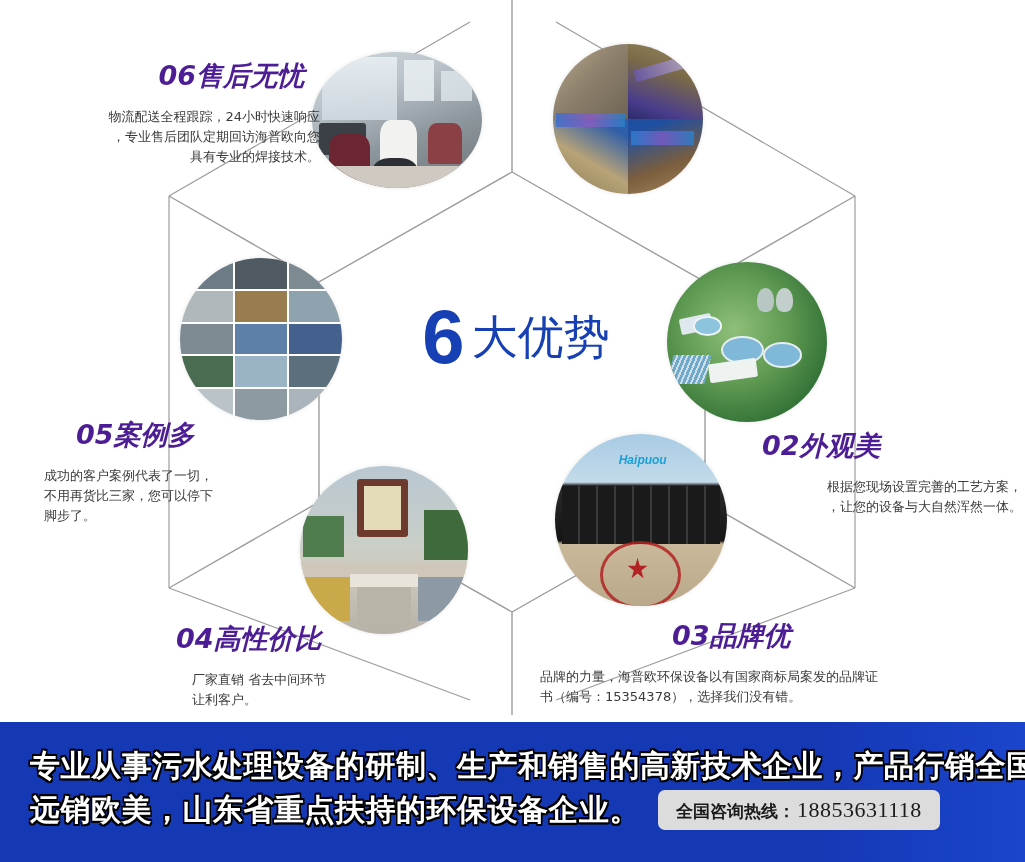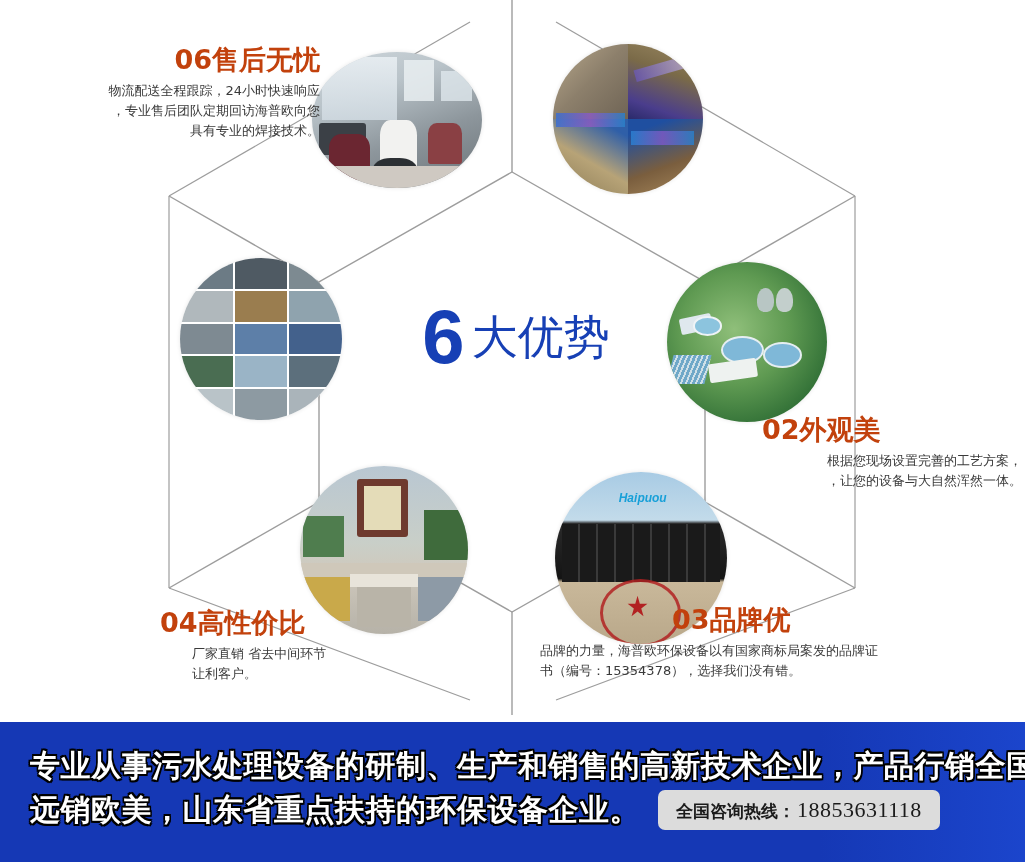--- a/index.html
+++ b/index.html
@@ -34,23 +34,24 @@
   
   .circle{
     position:absolute;border-radius:50%;overflow:hidden;
     box-shadow:0 0 4px rgba(0,0,0,0.10);
   }
   .circle .grid{position:absolute;inset:0;display:grid;}
 
   
   .feature{position:absolute;}
   .feature h3{
-    margin:0;font-size:27px;font-weight:bold;color:#c2410c;
+    margin:16px;font-size:27px;font-weight:bold;color:#4c1d95;
     line-height:1.1;letter-spacing:0px;white-space:nowrap;
     font-family:"DejaVu Sans",sans-serif;
+    font-style:italic;
   }
   .feature p{
     margin:6px 0 0 0;font-size:13px;color:#3a3a3a;line-height:1.55;
     font-family:"DejaVu Sans",sans-serif;
   }
   .ta-right{text-align:right;}
   .ta-left{text-align:left;}
 
   
   #banner{
@@ -178,21 +179,21 @@
     <div style="position:absolute;left:38%;top:12%;width:22%;height:26%;background:#e4dcb8;"></div>
     <div style="position:absolute;left:2%;top:30%;width:24%;height:24%;background:#4f7d4e;"></div>
     <div style="position:absolute;left:74%;top:26%;width:26%;height:30%;background:#3f6b3c;"></div>
     <div style="position:absolute;left:0;top:58%;width:100%;height:10%;background:#cfc8ba;"></div>
     <div style="position:absolute;left:2%;top:66%;width:28%;height:26%;background:#c9a94a;"></div>
     <div style="position:absolute;left:70%;top:66%;width:28%;height:26%;background:#8d9aa6;"></div>
     <div style="position:absolute;left:30%;top:64%;width:40%;height:8%;background:#e8e4da;"></div>
     <div style="position:absolute;left:34%;top:72%;width:32%;height:24%;background:#b9b4a8;"></div>
   </div>
 
-  <div class="circle" style="left:555px;top:472px;width:172px;height:172px;
+  <div class="circle" style="left:555px;top:434px;width:172px;height:172px;
               background:linear-gradient(180deg,#a8cbe4 0%,#c3dbea 28%,#2a2a2a 30%,#141414 62%,#c9b89a 64%,#b9a88a 100%);">
     <div style="position:absolute;left:4%;top:30%;width:92%;height:34%;background:repeating-linear-gradient(90deg,#1a1a1a 0 16px,#3a3a3a 16px 18px);"></div>
     <div style="position:absolute;left:30%;top:10%;width:42%;height:10%;
                 display:flex;align-items:center;justify-content:center;
                 color:#18a0d8;font-size:12px;font-weight:bold;font-style:italic;
                 font-family:'Liberation Sans',sans-serif;">Haipuou</div>
     <div style="position:absolute;left:26%;top:62%;width:44%;height:36%;border:3px solid #b22222;border-radius:50%;opacity:.85;"></div>
     <div style="position:absolute;left:42%;top:72%;width:12%;height:13%;background:#b22222;
                 clip-path:polygon(50% 0%,61% 35%,98% 35%,68% 57%,79% 91%,50% 70%,21% 91%,32% 57%,2% 35%,39% 35%);"></div>
   </div>
@@ -224,20 +225,28 @@
   </div>
 
   <div class="feature ta-left" style="left:160px;top:608px;width:330px;">
     <h3>04高性价比</h3>
     <p style="margin-left:32px;">
       <span>厂家直销 省去中间环节</span><br>
       <span>让利客户。</span>
     </p>
   </div>
 
+  <div class="feature ta-left" style="left:44px;top:404px;width:330px;">
+    <h3 style="margin-left:32px;">05案例多</h3>
+    <p>
+      <span>成功的客户案例代表了一切，</span><br>
+      <span>不用再货比三家，您可以停下</span><br>
+      <span>脚步了。</span>
+    </p>
+  </div>
 
   <div id="banner">
 
     <div class="sparkle" style="left:920px;top:718px;">
       
       
       
     </div>
     <div class="sparkle" style="left:1000px;top:766px;">
       

